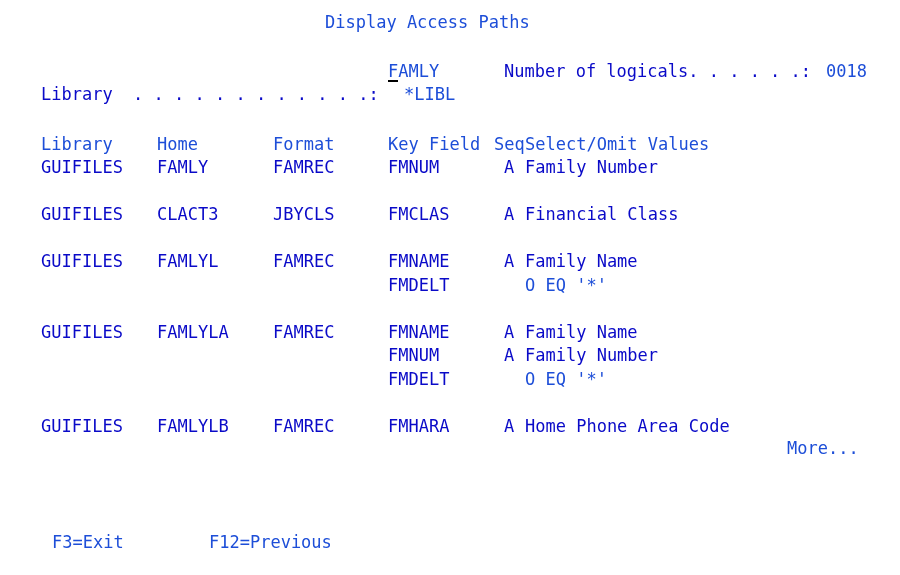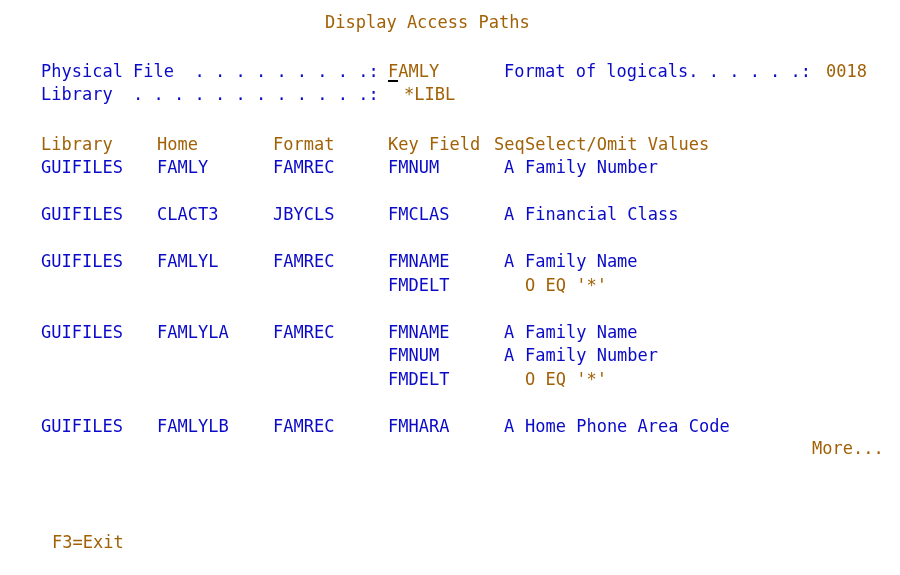--- a/index.html
+++ b/index.html
@@ -37,21 +37,21 @@
     white-space: pre;
   }
 
   .cell {
     position: absolute;
     white-space: pre;
     top: 0;
   }
 
   .blue   { color: #0a0ac8; }
-  .black  { color: #a16207; }
+  .black  { color: #1d4ed8; }
 
   
   .cursor-underline {
     position: absolute;
     height: 2px;
     background: #000000;
   }
 
   .field-value { }
   .label { }
@@ -62,24 +62,23 @@
 </head>
 <body>
 
 <div id="terminal">
 
   <div class="row" style="top:11px;">
     <span class="cell black" style="left:325px;">Display Access Paths</span>
   </div>
 
   <div class="row" style="top:60px;">
-    <span class="cell blue label" style="left:41px;">Physical File  . . . . . . . . .:</span>
     <span class="cell black field-value" style="left:388px;">FAMLY</span>
     <span class="cursor-underline" style="left:388px; top:20px; width:10px;"></span>
-    <span class="cell blue label" style="left:504px;">Format of logicals. . . . . .:</span>
+    <span class="cell blue label" style="left:504px;">Number of logicals. . . . . .:</span>
     <span class="cell black field-value" style="left:826px;">0018</span>
   </div>
 
   <div class="row" style="top:83px;text-align:center;">
     <span class="cell blue label" style="left:41px;">Library  . . . . . . . . . . . .:</span>
     <span class="cell black field-value" style="left:388px;margin-left:16px;">*LIBL</span>
   </div>
 
   <div class="row" style="top:133px;">
     <span class="cell black col-header" style="left:41px;">Library</span>
@@ -95,20 +94,21 @@
       <div class="row" style="top: 203px;"><span class="cell blue" style="left: 41px;">GUIFILES</span><span class="cell blue" style="left: 157px;">CLACT3</span><span class="cell blue" style="left: 273px;">JBYCLS</span><span class="cell blue" style="left: 388px;">FMCLAS</span><span class="cell blue" style="left: 504px;">A</span><span class="cell blue" style="left: 525px;">Financial Class</span></div>
       <div class="row" style="top: 250px;"><span class="cell blue" style="left: 41px;">GUIFILES</span><span class="cell blue" style="left: 157px;">FAMLYL</span><span class="cell blue" style="left: 273px;">FAMREC</span><span class="cell blue" style="left: 388px;">FMNAME</span><span class="cell blue" style="left: 504px;">A</span><span class="cell blue" style="left: 525px;">Family Name</span></div>
       <div class="row" style="top: 273.5px;"><span class="cell blue" style="left: 388px;">FMDELT</span><span class="cell black" style="left: 525px;">O EQ '*'</span></div>
       <div class="row" style="top: 320.5px;"><span class="cell blue" style="left: 41px;">GUIFILES</span><span class="cell blue" style="left: 157px;">FAMLYLA</span><span class="cell blue" style="left: 273px;">FAMREC</span><span class="cell blue" style="left: 388px;">FMNAME</span><span class="cell blue" style="left: 504px;">A</span><span class="cell blue" style="left: 525px;">Family Name</span></div>
       <div class="row" style="top: 344px;"><span class="cell blue" style="left: 388px;">FMNUM</span><span class="cell blue" style="left: 504px;">A</span><span class="cell blue" style="left: 525px;">Family Number</span></div>
       <div class="row" style="top: 367.5px;"><span class="cell blue" style="left: 388px;">FMDELT</span><span class="cell black" style="left: 525px;">O EQ '*'</span></div>
       <div class="row" style="top: 414.5px;"><span class="cell blue" style="left: 41px;">GUIFILES</span><span class="cell blue" style="left: 157px;">FAMLYLB</span><span class="cell blue" style="left: 273px;">FAMREC</span><span class="cell blue" style="left: 388px;">FMHARA</span><span class="cell blue" style="left: 504px;">A</span><span class="cell blue" style="left: 525px;">Home Phone Area Code</span></div>
     </div>
 
   <div class="row" style="top:437px;">
-    <span class="cell black more" style="left:812px;">More...</span>
+    <span class="cell black more" style="left:787px;">More...</span>
   </div>
 
   <div class="row" style="top:531px;">
     <span class="cell black fkey" style="left:52px;">F3=Exit</span>
+    <span class="cell black fkey" style="left:209px;">F12=Previous</span>
   </div>
 
 </div>
 
 </body></html>

